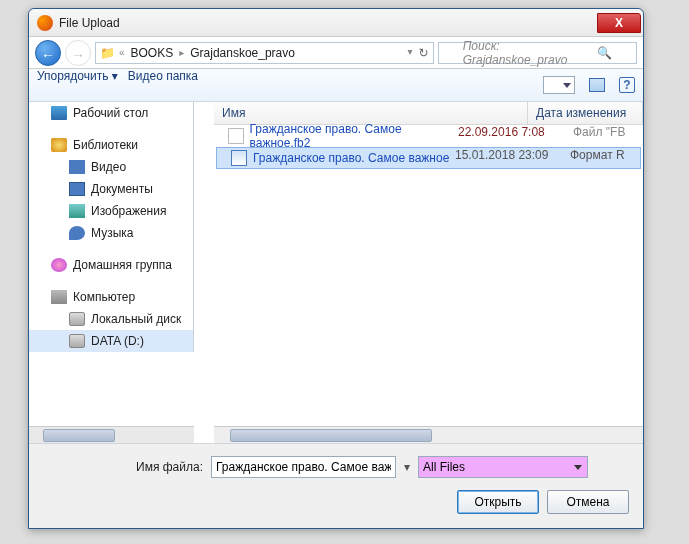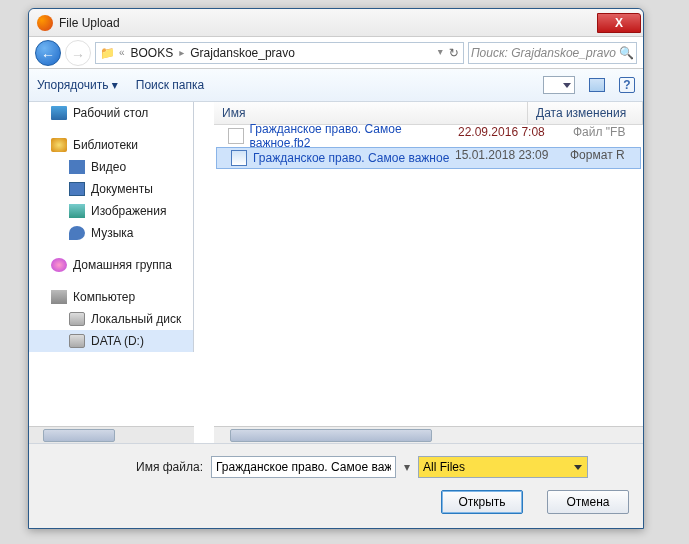--- a/index.html
+++ b/index.html
@@ -10,23 +10,23 @@
 .title { color: #222; }
 .close { margin-left: auto; width: 44px; height: 20px; background: linear-gradient(#e06060,#c01818); border: 1px solid #9a0f0f; border-radius: 0 3px 0 0; color: #fff; text-align: center; line-height: 18px; font-weight: bold; }
 .nav { height: 32px; background: #fff; border-bottom: 1px solid #ccc; display: flex; align-items: center; padding: 4px 6px; gap: 4px; }
 .navbtn { width: 26px; height: 26px; border-radius: 50%; display: inline-flex; align-items: center; justify-content: center; }
 .back { background: radial-gradient(circle at 35% 30%, #6db3f2, #1e69c8); border: 1px solid #1c5da6; color: #fff; font-size: 14px; }
 .fwd { opacity: .45; border: 1px solid #bbb; border-radius: 50%; color: #777; font-size: 14px; }
 .crumb { flex: 2.2; height: 22px; border: 1px solid #b8c8d8; background: #fff; display: flex; align-items: center; padding: 0 4px; gap: 4px; }
 .c-sep { color: #888; font-size: 10px; }
 .c-item { color: #222; padding: 0 2px; }
 .crumb-r { margin-left: auto; display:flex; gap:6px; color:#666; }
-.search { flex: 1; height: 22px; border: 1px solid #b8c8d8; background: #fff; display: flex; align-items: center; padding: 0 2px; color: #888; font-style: italic; }
+.search { flex: 1; height: 22px; border: 1px solid #b8c8d8; background: #fff; display: flex; align-items: center; padding: 0 24px; color: #888; font-style: italic; }
 .search .sicon { margin-left: auto; font-style: normal; color: #4a7abf; }
-.toolbar { height: 33px; background: linear-gradient(#f8fcff,#eaf2fb); border-bottom: 1px solid #cfd8e2; display: flex; align-items: center; padding: 0 8px; gap: 18px; }
+.toolbar { height: 33px; background: linear-gradient(#f8fcff,#eaf2fb); border-bottom: 1px solid #cfd8e2; display: flex; padding: 0 8px; gap: 10px; }
 .tbtn { color: #1a3e78; }
 .tsp { margin-left: auto; display: flex; align-items: center; gap: 14px; }
 .viewbtn { width: 32px; height: 18px; border: 1px solid #9ab; background: #fff; position: relative; }
 .viewbtn:before { content: ""; position: absolute; right: 3px; top: 6px; border-left: 4px solid transparent; border-right: 4px solid transparent; border-top: 5px solid #446; }
 .pane16 { width: 16px; height: 14px; border: 1px solid #3a6ab0; background: linear-gradient(#cfe3f8,#aed0f0); }
 .help { color: #3a6ab0; font-weight: bold; border: 1px solid #3a6ab0; width: 16px; height: 16px; text-align: center; line-height: 14px; border-radius: 2px; }
 
 .body { display: flex; height: 341px; background: #fff; gap: 20px; }
 .tree { width: 165px; border-right: 1px solid #c8d0da; overflow: hidden; }
 .titem { display: flex; align-items: center; gap: 6px; padding: 4px 10px 4px 22px; color: #222; }
@@ -61,23 +61,23 @@
 .fname { color: #1a4dbb; }
 .row.sel { background: #cfe3fb; border: 1px solid #8ab4e8; margin: 0 2px; }
 .row.sel .cell2, .row.sel .cell3 { color: #555; }
 .hscroll { position: absolute; left: 0; right: 0; bottom: 0; height: 17px; background: #eee; border-top: 1px solid #ccc; }
 .hscroll:before { content:""; position:absolute; left:16px; top:2px; width:200px; height:11px; background:linear-gradient(#d0d8e6,#b0bdd3); border:1px solid #9ab; border-radius:2px; }
 
 .bottom { height: 84px; background: #f0f0f0; border-top: 1px solid #d0d6de; padding: 12px 14px; }
 .frow { display: flex; align-items: center; gap: 8px; margin-bottom: 12px; }
 .flabel { width: 160px; text-align: right; color: #222; }
 .finput { width: 185px; height: 22px; border: 1px solid #9ab; padding: 0 4px; background: #fff; }
-.fsel { width: 170px; height: 22px; border: 1px solid #9ab; background: #fde047; padding: 0 4px; display:flex; align-items:center; position:relative;}
+.fsel { width: 170px; height: 22px; border: 1px solid #9ab; background: #f0abfc; padding: 0 4px; display:flex; align-items:center; position:relative;}
 .fsel:after{content:"";position:absolute;right:5px;top:8px;border-left:4px solid transparent;border-right:4px solid transparent;border-top:5px solid #333;}
-.brow { display: flex; justify-content: flex-end; gap: 24px; }
+.brow { display: flex; justify-content: flex-end; gap: 8px; }
 .btn { width: 82px; height: 24px; border: 1px solid #8a9aad; background: linear-gradient(#fdfdfd,#e4e9f0); text-align: center; line-height: 22px; border-radius: 2px; }
 .btn.primary { border-color: #2a7ac0; box-shadow: 0 0 0 1px #7fb6e6 inset; }
 </style>
 </head>
 <body>
 
 <div class="win">
   <div class="titlebar">
     <span class="ff-icon"></span>
     <span class="title">File Upload</span>
@@ -99,21 +99,21 @@
         </span>
     </div>
     <div class="search">
       <span>Поиск: Grajdanskoe_pravo</span>
       <span class="sicon">🔍</span>
     </div>
   </div>
 
   <div class="toolbar">
     <span class="tbtn">Упорядочить ▾</span>
-    <span class="tbtn">Поиск папка</span>
+    <span class="tbtn">Видео папка</span>
     <span class="tsp">
       <span class="viewbtn"></span>
       <span class="pane16"></span>
       <span class="help">?</span>
     </span>
   </div>
 
   <div class="body">
     <div class="tree-wrap">
     <div class="tree">

